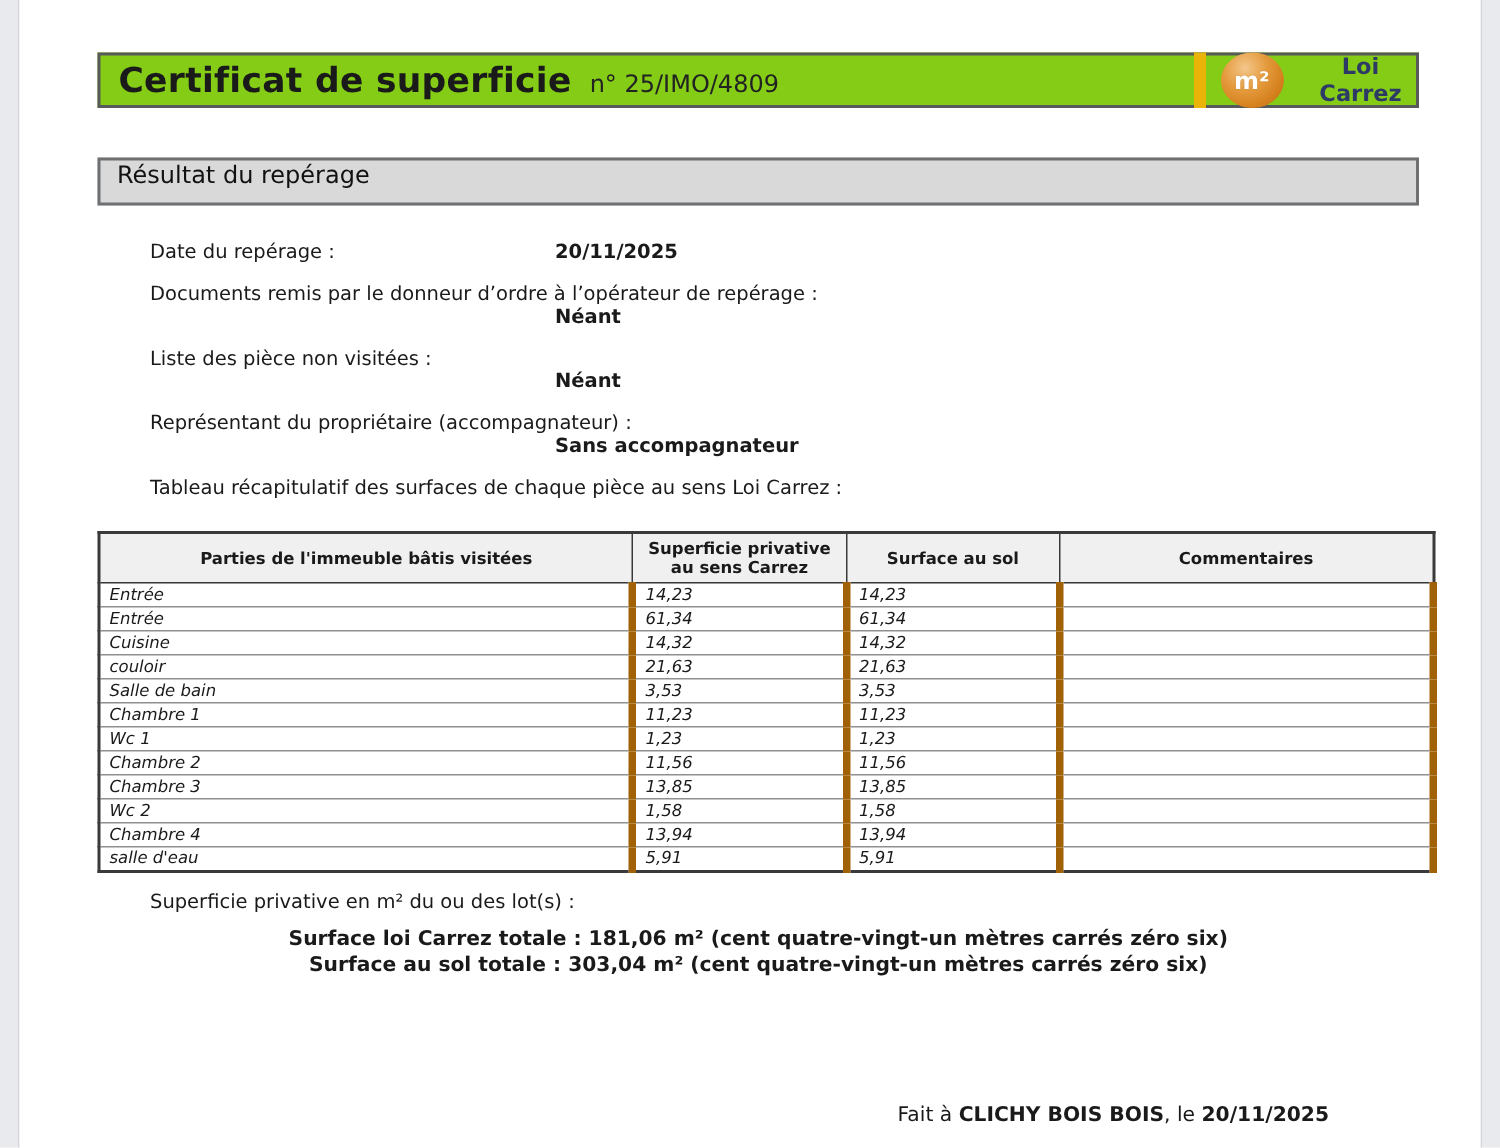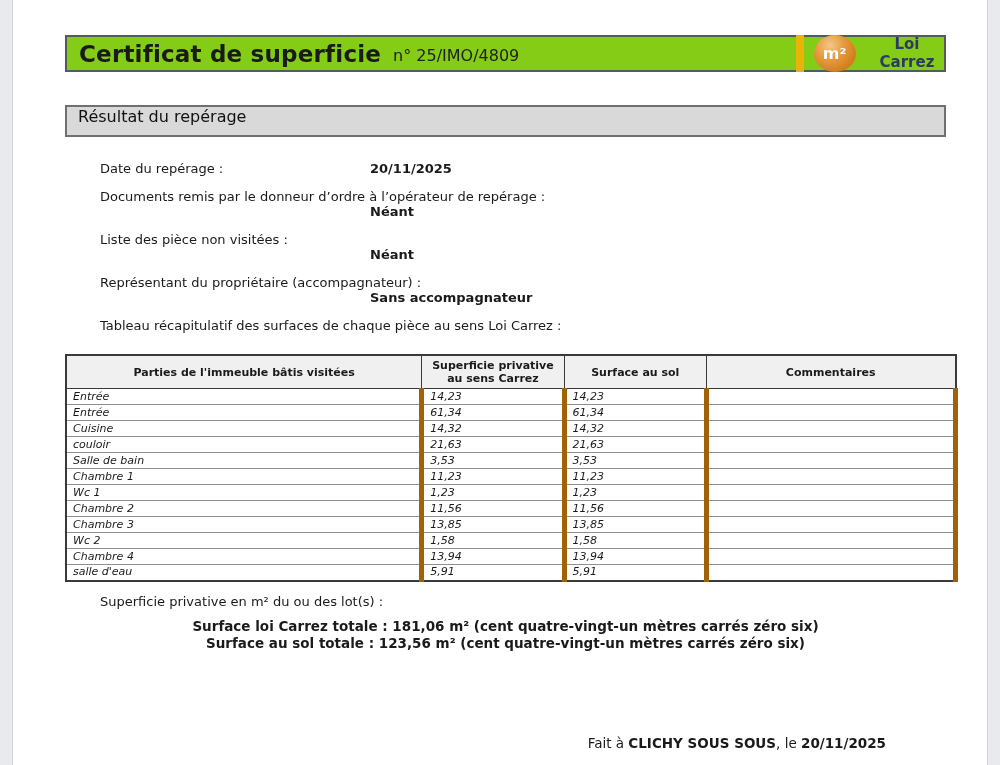--- a/index.html
+++ b/index.html
@@ -260,20 +260,20 @@
           <td class="c-num">5,91</td>
           <td class="c-num"></td>
         </tr>
     </tbody>
   </table>
 
   <div class="summary-label">Superficie privative en m² du ou des lot(s) :</div>
 
   <div class="totals">
     <div>Surface loi Carrez totale : 181,06 m² (cent quatre-vingt-un mètres carrés zéro six)</div>
-    <div>Surface au sol totale : 123,56 m² (cent quatre-vingt-un mètres carrés zéro six)</div>
+    <div>Surface au sol totale : 303,04 m² (cent quatre-vingt-un mètres carrés zéro six)</div>
   </div>
 
   <div class="footer">
-    <span>Fait à </span><span class="bold">CLICHY SOUS SOUS</span><span>, le </span><span class="bold">20/11/2025</span>
+    <span>Fait à </span><span class="bold">CLICHY BOIS BOIS</span><span>, le </span><span class="bold">20/11/2025</span>
   </div>
 
 </div>
 
 </body></html>

